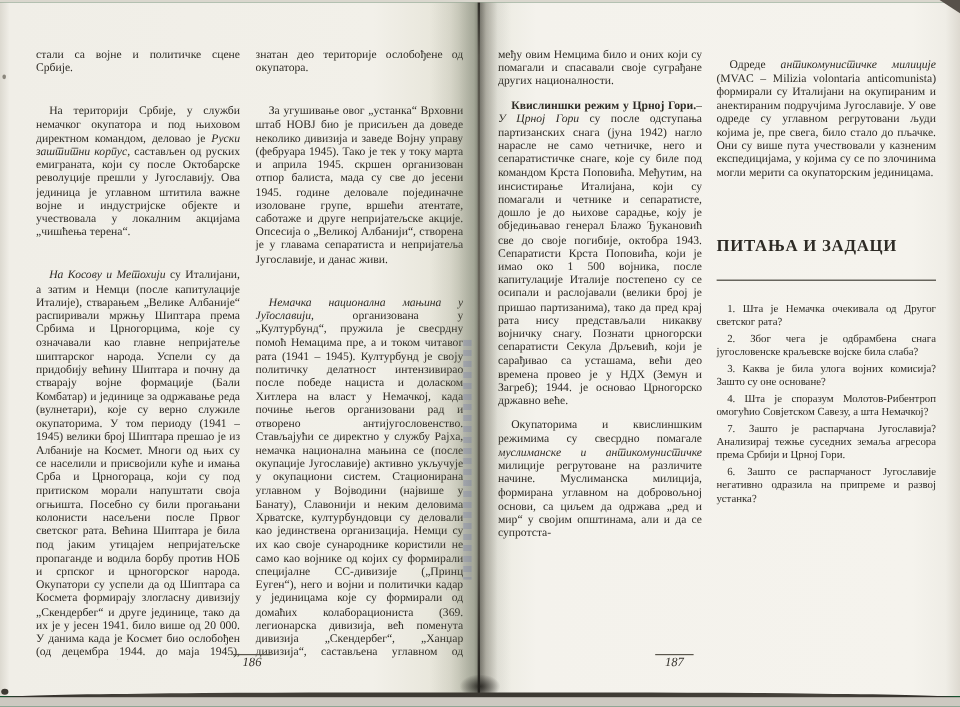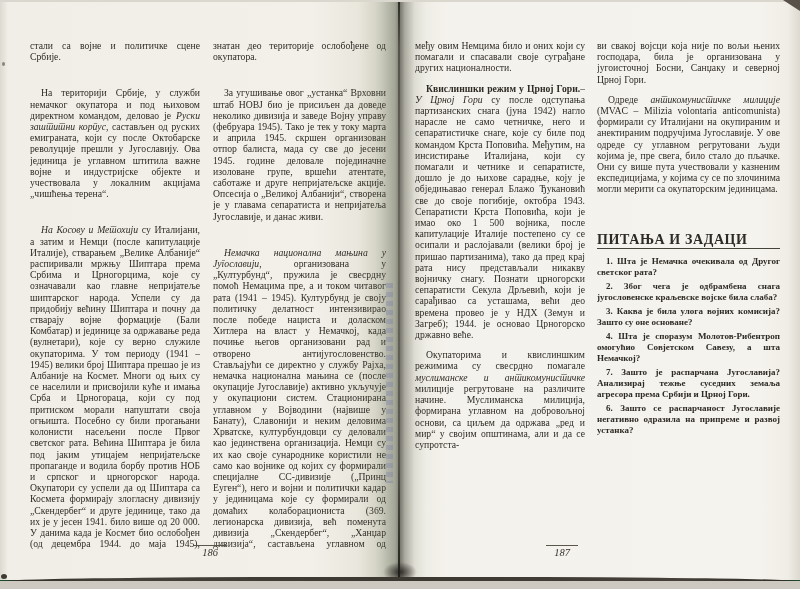--- a/index.html
+++ b/index.html
@@ -33,29 +33,29 @@
   .run-italic{font-style:italic;}
   .run-bold{font-weight:bold;}
   .pagenum{
     position:absolute; top:543px; width:32px; text-align:center;
     font-style:italic; font-size:10.5px; color:#35322c;
     border-top:1px solid #5a564c; padding-top:1px;
   }
   .pagenum-left{left:194px;}
   .pagenum-right{left:147px;}
   .q-heading{
-    margin-top:37px; padding-bottom:0;
+    margin-top:48px; padding-bottom:19px;
     font-size:14px; font-weight:bold; letter-spacing:0.6px;
     border-bottom:1.2px solid #45423a; text-align:left; text-indent:0;
   }
   .q-item{
     margin:3px 0 0 0; font-size:9px; line-height:11px;
     text-indent:9px; text-align:justify;
   }
-  .q-list{margin-top:7px;font-weight:bold;}
+  .q-list{margin-top:18px;}
   
   .spine-line{
     position:absolute; left:398px; top:0; width:2px; height:580px;
     background:linear-gradient(to bottom,#2c2a25 0%,#55534a 8%,#6a675d 45%,#55534a 80%,#23211d 100%);
   }
   .spine-shadow-left{
     position:absolute; left:358px; top:0; width:40px; height:580px;
     background:linear-gradient(to right,rgba(110,115,95,0) 0%,rgba(110,115,95,0.18) 60%,rgba(90,95,80,0.38) 100%);
   }
   .spine-shadow-right{
@@ -113,21 +113,20 @@
   </div>
 
   <div class="page page-right">
     <div class="col col-r1" id="col-right-1">
         <p class="para"><span class="run-normal">међу овим Немцима било и оних који су помагали и спасавали своје суграђане других националности.</span></p>
         <p class="para indent space"><span class="run-bold">Квислиншки режим у Црној Гори.</span><span class="run-normal">– </span><span class="run-italic">У Црној Гори</span><span class="run-normal"> су после одступања партизанских снага (јуна 1942) нагло нарасле не само четничке, него и сепаратистичке снаге, које су биле под командом Крста Поповића. Међутим, на инсистирање Италијана, који су помагали и четнике и сепаратисте, дошло је до њихове сарадње, коју је обједињавао генерал Блажо Ђукановић све до своје погибије, октобра 1943. Сепаратисти Крста Поповића, који је имао око 1 500 војника, после капитулације Италије постепено су се осипали и раслојавали (велики број је пришао партизанима), тако да пред крај рата нису представљали никакву војничку снагу. Познати црногорски сепаратисти Секула Дрљевић, који је сарађивао са усташама, већи део времена провео је у НДХ (Земун и Загреб); 1944. је основао Црногорско државно веће.</span></p>
         <p class="para indent space"><span class="run-normal">Окупаторима и квислиншким режимима су свесрдно помагале </span><span class="run-italic">муслиманске и антикомунистичке</span><span class="run-normal"> милиције регрутоване на различите начине. Муслиманска милиција, формирана углавном на добровољној основи, са циљем да одржава „ред и мир“ у својим општинама, али и да се супротста-</span></p>
       </div>
     <div class="col col-r2" id="col-right-2">
       <div id="r2-blocks">
-          <p class="para"><span class="run-normal">ви свакој војсци која није по вољи њених господара, била је организована у југоисточној Босни, Санџаку и северној Црној Гори.</span></p>
           <p class="para indent space"><span class="run-normal">Одреде </span><span class="run-italic">антикомунистичке милиције</span><span class="run-normal"> (MVAC – Milizia volontaria anticomunista) формирали су Италијани на окупираним и анектираним подручјима Југославије. У ове одреде су углавном регрутовани људи којима је, пре свега, било стало до пљачке. Они су више пута учествовали у казненим експедицијама, у којима су се по злочинима могли мерити са окупаторским јединицама.</span></p>
         </div>
       <div class="q-heading">ПИТАЊА И ЗАДАЦИ</div>
       <div class="q-list">
         <p class="q-item">1. Шта је Немачка очекивала од Другог светског рата?</p>
         <p class="q-item">2. Због чега је одбрамбена снага југословенске краљевске војске била слаба?</p>
         <p class="q-item">3. Каква је била улога војних комисија? Зашто су оне основане?</p>
         <p class="q-item">4. Шта је споразум Молотов-Рибентроп омогућио Совјетском Савезу, а шта Немачкој?</p>
         <p class="q-item">7. Зашто је распарчана Југославија? Анализирај тежње суседних земаља агресора према Србији и Црној Гори.</p>
         <p class="q-item">6. Зашто се распарчаност Југославије негативно одразила на припреме и развој устанка?</p>

